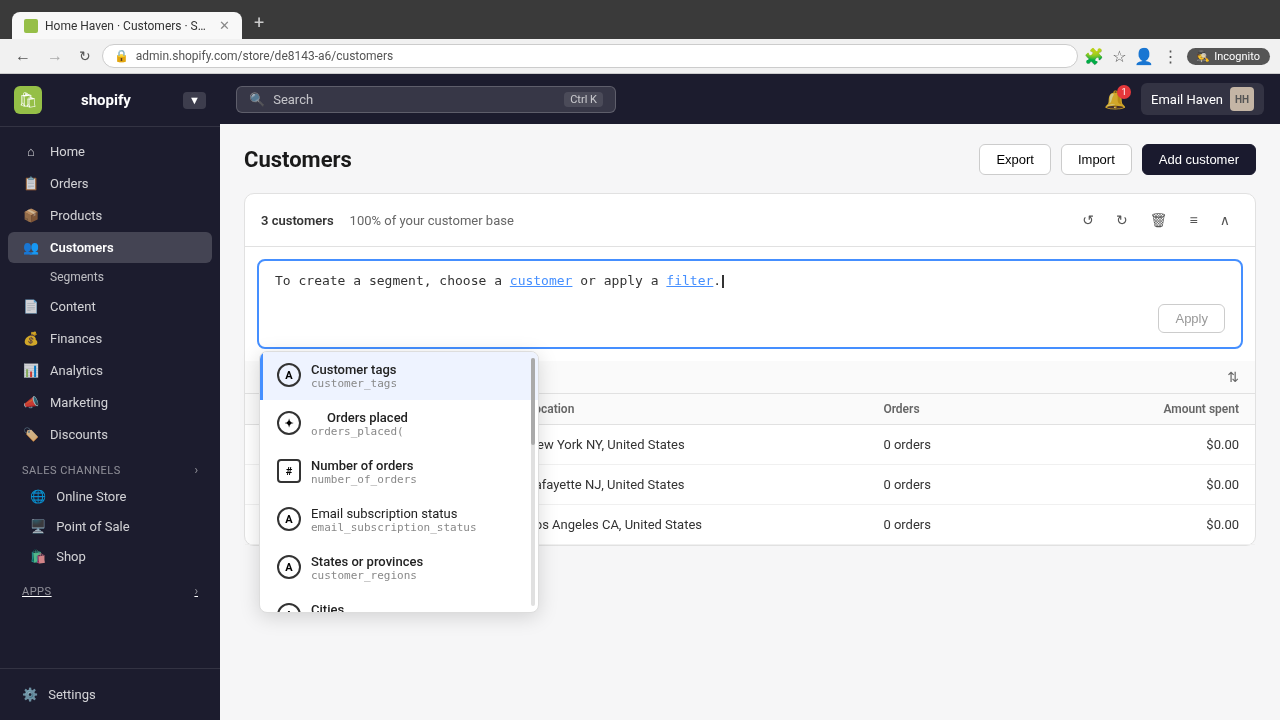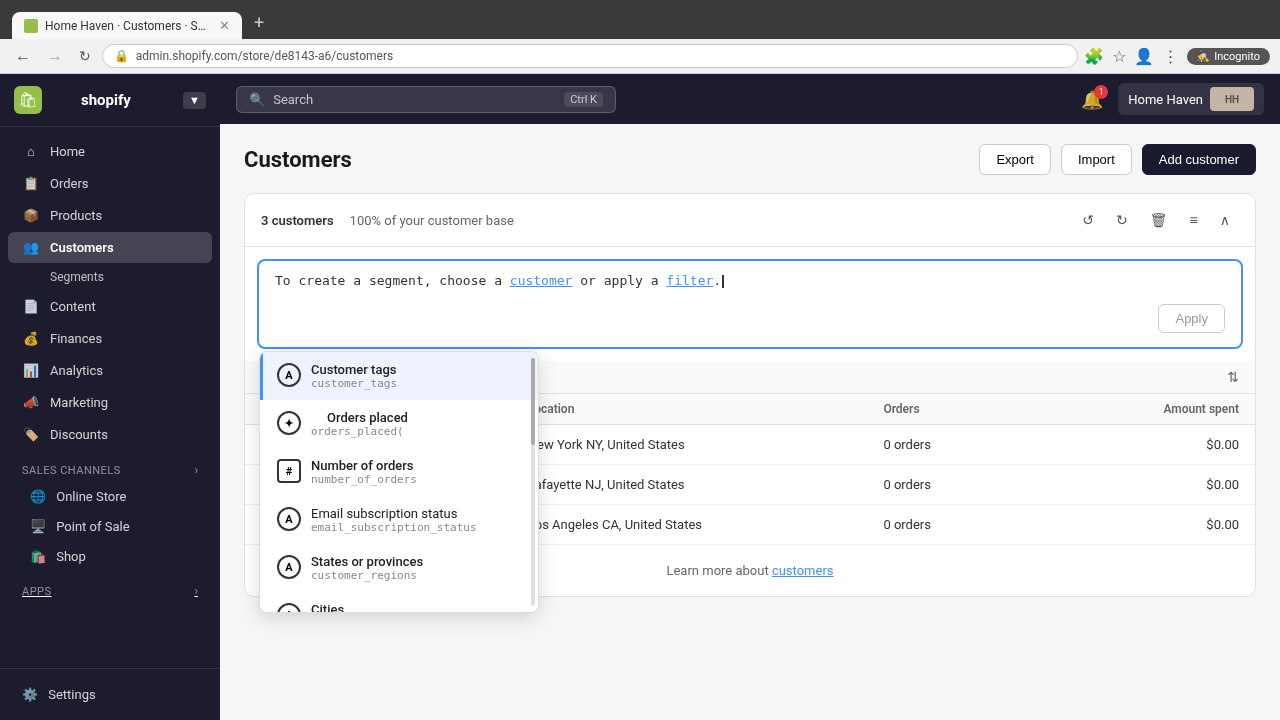--- a/index.html
+++ b/index.html
@@ -144,22 +144,22 @@
         <span>🔍</span>
         <span>Search</span>
         <span style="margin-left:auto;background:rgba(255,255,255,0.1);border-radius:4px;padding:1px 6px;font-size:11px;">Ctrl K</span>
       </div>
       <div style="margin-left:auto;display:flex;align-items:center;gap:14px;">
         <div style="position:relative;color:rgba(255,255,255,0.8);font-size:18px;cursor:pointer;">
           🔔
           <div style="position:absolute;top:-4px;right:-4px;background:#e5383b;border-radius:50%;width:14px;height:14px;font-size:9px;display:flex;align-items:center;justify-content:center;color:#fff;">1</div>
         </div>
         <div style="display:flex;align-items:center;gap:7px;background:rgba(255,255,255,0.1);border-radius:6px;padding:4px 10px;cursor:pointer;color:#fff;font-size:13px;">
-          <span>Home Haven</span>
-          <div style="width:44px;height:24px;background:#c4b5a5;border-radius:4px;display:flex;align-items:center;justify-content:center;font-size:10px;font-weight:bold;color:#555;">HH</div>
+          <span>Email Haven</span>
+          <div style="width:24px;height:24px;background:#c4b5a5;border-radius:4px;display:flex;align-items:center;justify-content:center;font-size:10px;font-weight:bold;color:#555;">HH</div>
         </div>
       </div>
     </div>
 
     <div style="flex:1;padding:20px 24px;overflow-y:auto;">
 
       <div style="display:flex;align-items:center;justify-content:space-between;margin-bottom:18px;">
         <h1 style="font-size:22px;font-weight:700;color:#1a1a1a;">Customers</h1>
         <div style="display:flex;gap:10px;">
           <button style="padding:7px 16px;border-radius:6px;border:1px solid #ccc;background:#fff;cursor:pointer;font-size:13px;font-weight:500;">Export</button>
@@ -279,19 +279,16 @@
 
         <div style="display:flex;padding:10px 16px;border-bottom:1px solid #f0f0f0;align-items:center;cursor:pointer;">
           <div style="flex:1.5;">
             <span style="background:#d4edda;color:#1a7f37;padding:2px 10px;border-radius:12px;font-size:11px;font-weight:500;">Subscribed</span>
           </div>
           <div style="flex:2;font-size:13px;color:#333;">Los Angeles CA, United States</div>
           <div style="flex:1;font-size:13px;color:#333;">0 orders</div>
           <div style="flex:1;font-size:13px;color:#333;text-align:right;">$0.00</div>
         </div>
 
-        <div style="text-align:center;padding:18px;font-size:13px;color:#666;">
-          <span>Learn more about </span><a style="color:#458fff;text-decoration:underline;cursor:pointer;">customers</a>
-        </div>
       </div>
     </div>
   </div>
 </div>
 
 </body></html>

